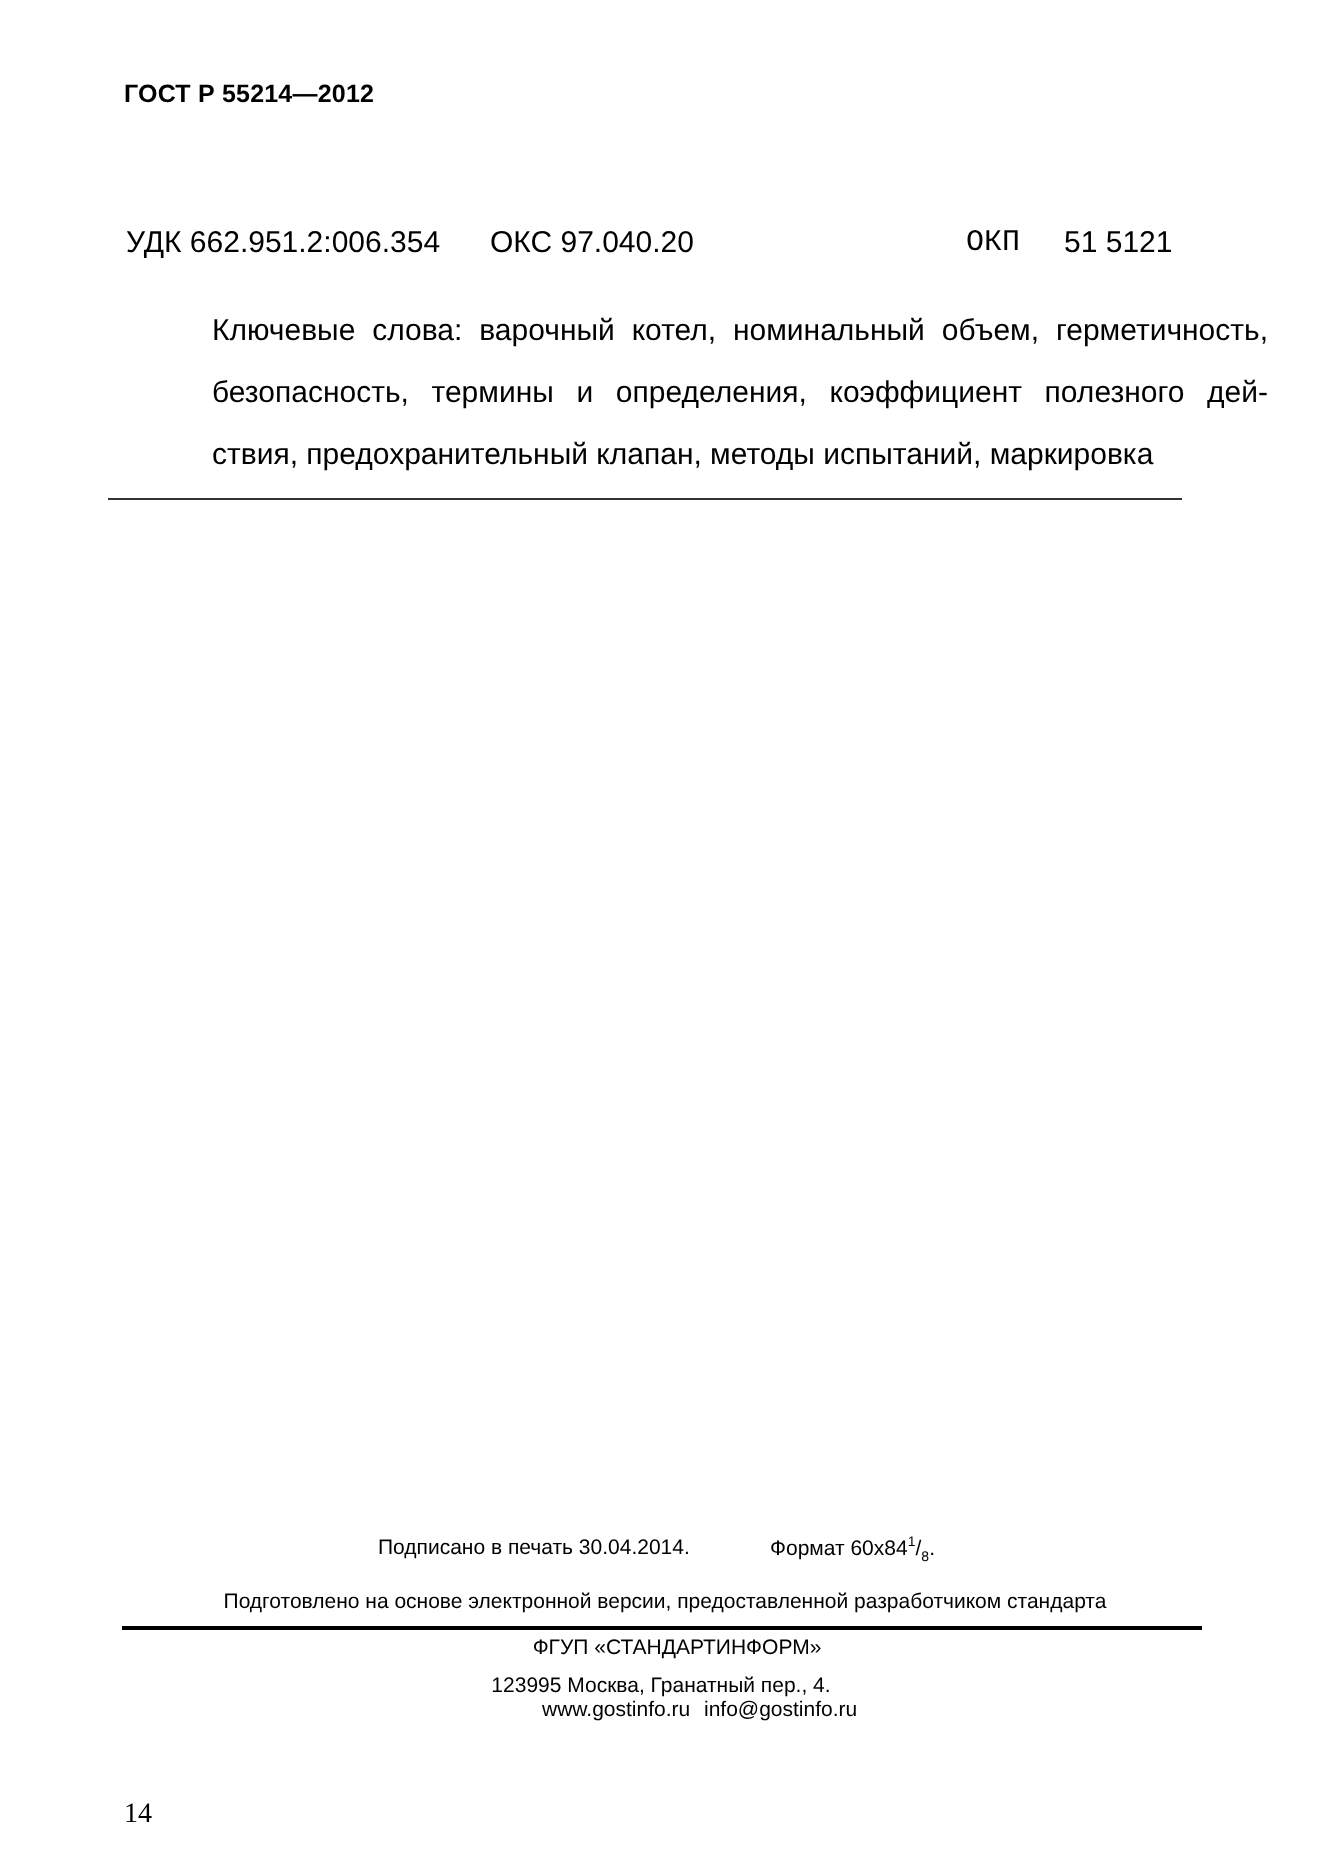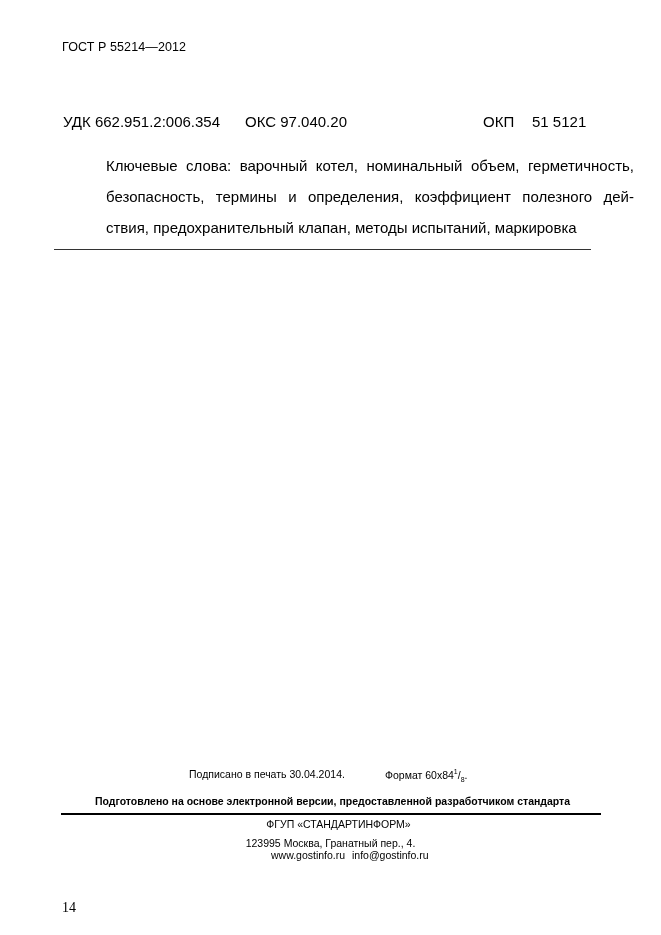--- a/index.html
+++ b/index.html
@@ -13,31 +13,31 @@
       position: relative;
       overflow: hidden;
       font-family: "Liberation Sans", sans-serif;
       color: #000000;
     }
     .abs { position: absolute; white-space: nowrap; }
 
     .header-code {
       left: 62px; top: 40px;
       font-size: 12.5px;
-      font-weight: normal;
+      font-weight: bold;
       letter-spacing: 0.1px;
     }
 
     .class-row {
       top: 113px;
       font-size: 15px;
     }
     .udk { left: 63px; }
     .oks { left: 245px; text-align: center; }
-    .okp { left: 483px; }
+    .okp { left: 483px; font-family: Liberation Mono, monospace; }
     .okp-code { left: 532px; }
 
     .keywords {
       left: 62px; top: 150px;
       width: 528px;
       font-size: 15px;
       line-height: 31px;
       white-space: normal;
       text-align: justify;
       margin-left: 44px;
@@ -65,21 +65,20 @@
     }
     .imprint-format sup, .imprint-format sub {
       font-size: 7px;
     }
     .imprint-prepared {
       left: 0; width: 661px; top: 795px;
       text-align: center;
       font-size: 10.5px;
       padding-left: 4px;
       box-sizing: border-box;
-      font-weight: bold;
     }
     .rule-bottom {
       left: 61px; top: 813px;
       width: 540px; height: 0;
       border-top: 2px solid #000000;
     }
     .publisher {
       left: 0; width: 661px; top: 818px;
       text-align: center;
       font-size: 10.5px;

